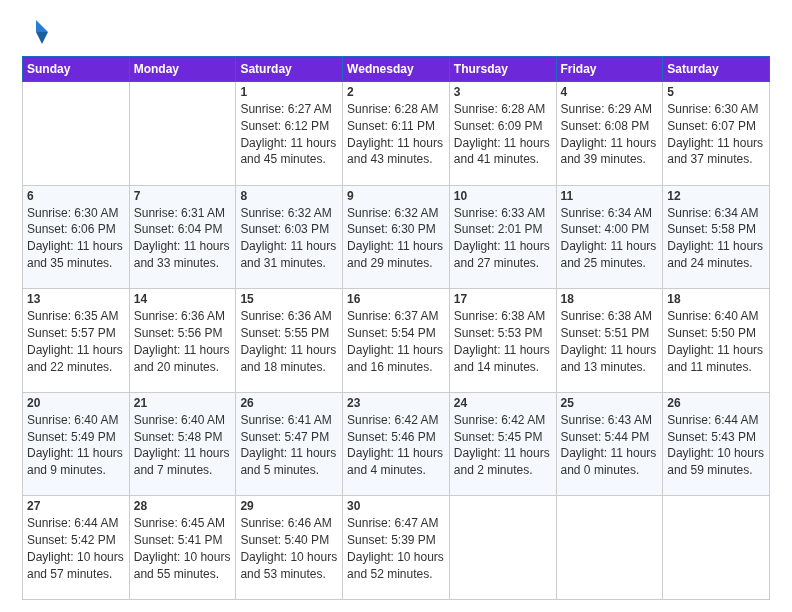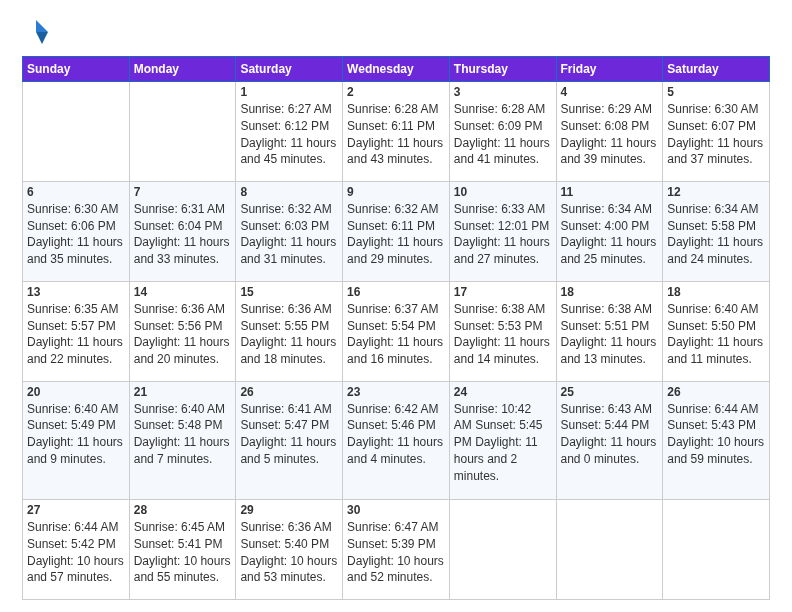--- a/index.html
+++ b/index.html
@@ -187,27 +187,27 @@
           </td>
           <td>
             <span class="day-num">8</span>
             <div class="day-info">Sunrise: 6:32 AM
 Sunset: 6:03 PM
 Daylight: 11 hours and 31 minutes.</div>
           </td>
           <td>
             <span class="day-num">9</span>
             <div class="day-info">Sunrise: 6:32 AM
-Sunset: 6:11 PM
+Sunset: 6:30 PM
 Daylight: 11 hours and 29 minutes.</div>
           </td>
           <td>
             <span class="day-num">10</span>
             <div class="day-info">Sunrise: 6:33 AM
-Sunset: 12:01 PM
+Sunset: 2:01 PM
 Daylight: 11 hours and 27 minutes.</div>
           </td>
           <td>
             <span class="day-num">11</span>
             <div class="day-info">Sunrise: 6:34 AM
 Sunset: 4:00 PM
 Daylight: 11 hours and 25 minutes.</div>
           </td>
           <td>
             <span class="day-num">12</span>
@@ -280,21 +280,21 @@
 Daylight: 11 hours and 5 minutes.</div>
           </td>
           <td>
             <span class="day-num">23</span>
             <div class="day-info">Sunrise: 6:42 AM
 Sunset: 5:46 PM
 Daylight: 11 hours and 4 minutes.</div>
           </td>
           <td>
             <span class="day-num">24</span>
-            <div class="day-info">Sunrise: 10:42 AM
+            <div class="day-info">Sunrise: 6:42 AM
 Sunset: 5:45 PM
 Daylight: 11 hours and 2 minutes.</div>
           </td>
           <td>
             <span class="day-num">25</span>
             <div class="day-info">Sunrise: 6:43 AM
 Sunset: 5:44 PM
 Daylight: 11 hours and 0 minutes.</div>
           </td>
           <td>
@@ -312,21 +312,21 @@
 Daylight: 10 hours and 57 minutes.</div>
           </td>
           <td>
             <span class="day-num">28</span>
             <div class="day-info">Sunrise: 6:45 AM
 Sunset: 5:41 PM
 Daylight: 10 hours and 55 minutes.</div>
           </td>
           <td>
             <span class="day-num">29</span>
-            <div class="day-info">Sunrise: 6:36 AM
+            <div class="day-info">Sunrise: 6:46 AM
 Sunset: 5:40 PM
 Daylight: 10 hours and 53 minutes.</div>
           </td>
           <td>
             <span class="day-num">30</span>
             <div class="day-info">Sunrise: 6:47 AM
 Sunset: 5:39 PM
 Daylight: 10 hours and 52 minutes.</div>
           </td>
           <td class="empty"></td>

